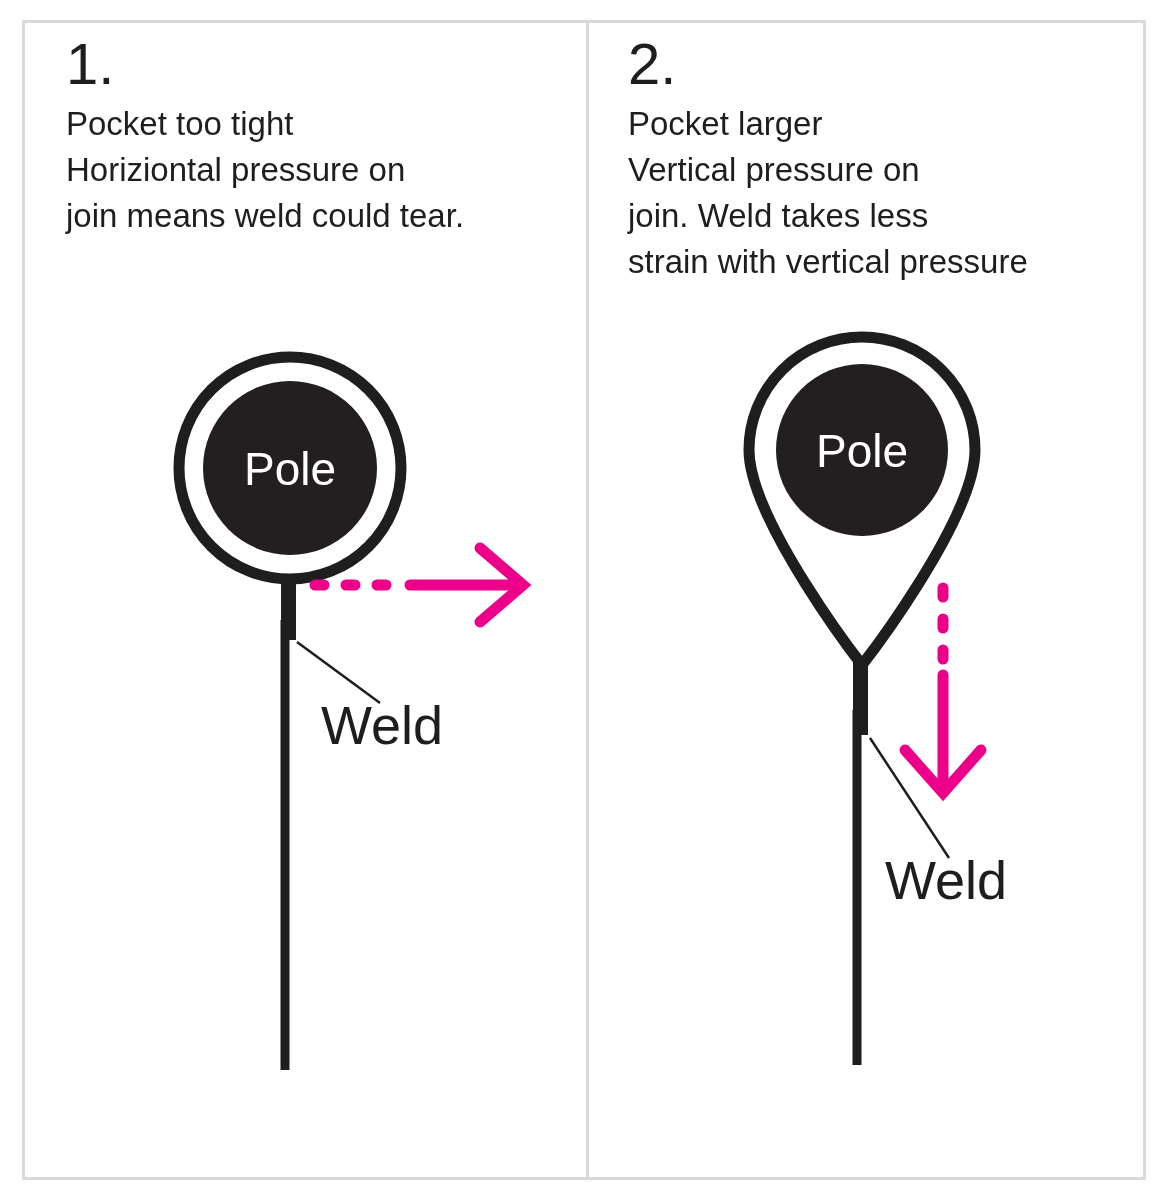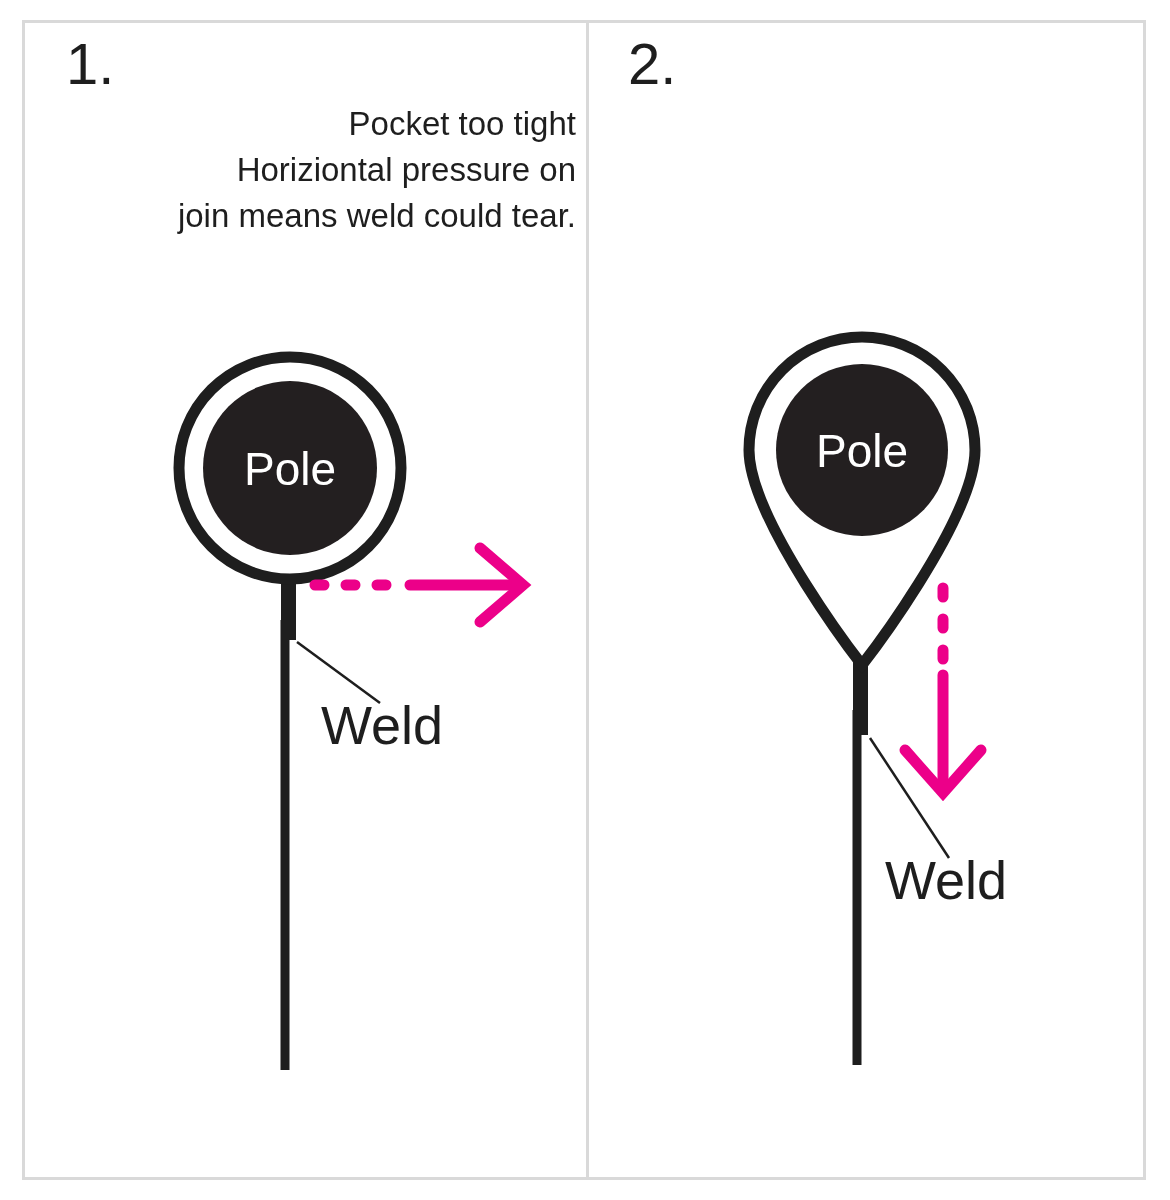--- a/index.html
+++ b/index.html
@@ -67,21 +67,20 @@
     letter-spacing: 0px;
   }
 
   .caption-lines {
     margin-top: 6px;
     font-size: 33px;
     line-height: 46px;
     color: #1e1e1e;
     font-weight: 400;
     white-space: pre-line;
-    text-align: right;
   }
 
   .figure {
     position: absolute;
     left: 0;
     top: 0;
     width: 100%;
     height: 100%;
     pointer-events: none;
   }
@@ -139,20 +138,24 @@
       <polyline points="455,528 498,565 455,602" fill="none" stroke="#ec0089" stroke-width="11" stroke-linecap="round" stroke-linejoin="miter"></polyline>
     </svg>
 
     <div class="label-weld">Weld</div>
   </div>
 
   <div class="panel panel-2">
 
     <div class="panel-caption">
       <div class="step-number">2.</div>
+      <div class="caption-lines">Pocket larger
+Vertical pressure on
+join. Weld takes less
+strain with vertical pressure</div>
     </div>
 
     <svg class="figure" viewBox="0 0 557 1160" width="557" height="1160">
 
       <line x1="268" y1="690" x2="268" y2="1045" stroke="#1e1e1e" stroke-width="9" stroke-linecap="butt"></line>
 
       <rect x="264" y="620" width="15" height="95" fill="#1e1e1e"></rect>
 
       <path d="M 273 645
                C 273 645 160 500 160 430

